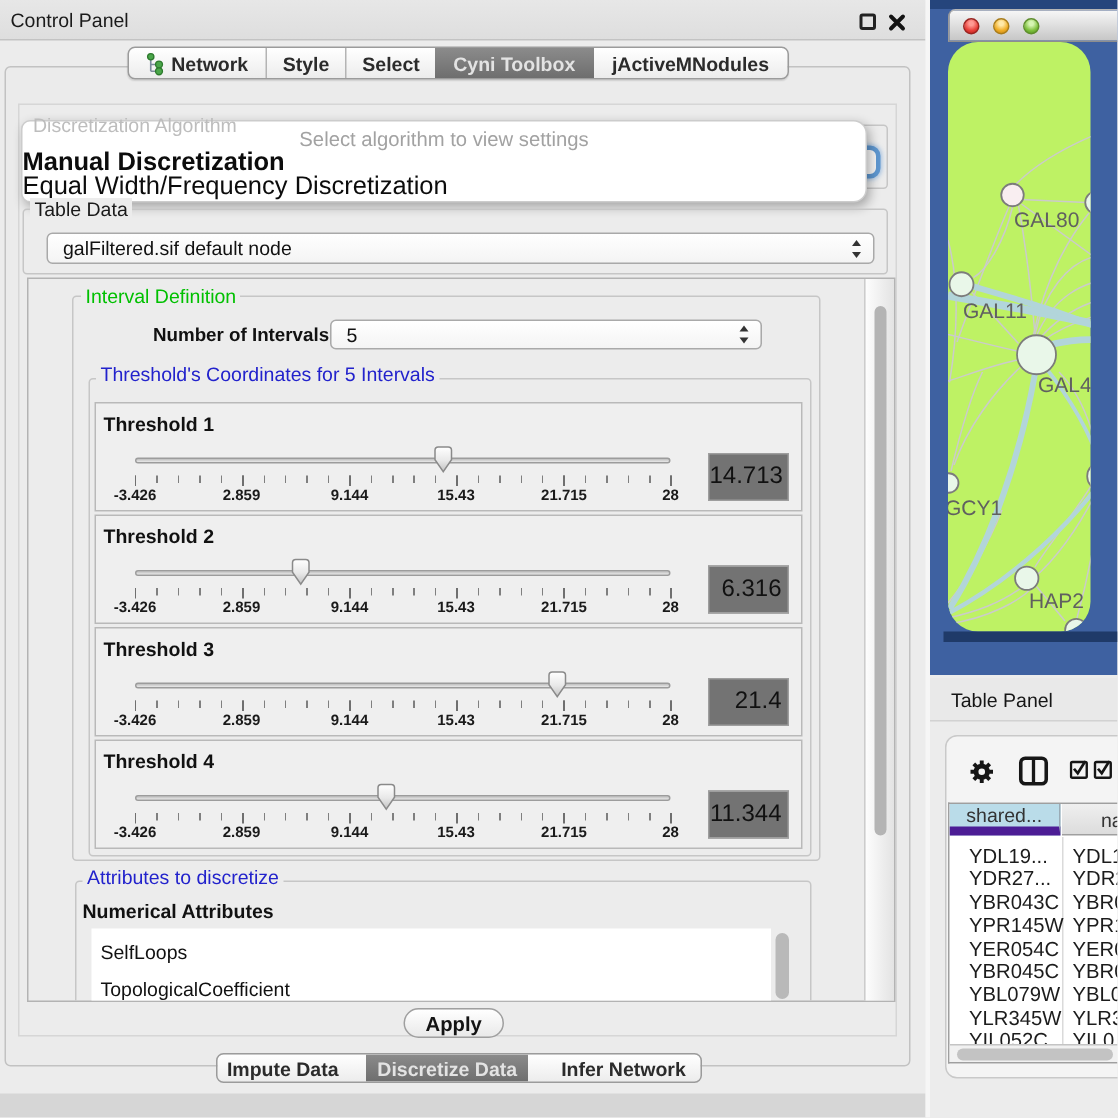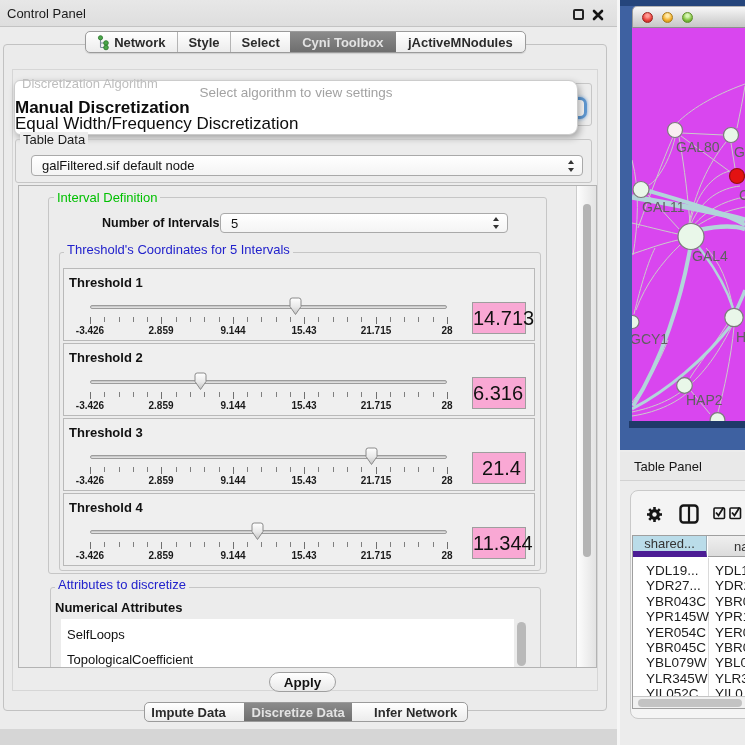--- a/index.html
+++ b/index.html
@@ -14,21 +14,21 @@
   .arrows .up { position:absolute; top:0; left:0; width:0; height:0; border-left:3.5px solid transparent; border-right:3.5px solid transparent; border-bottom:4.5px solid #333; }
   .arrows .dn { position:absolute; bottom:0; left:0; width:0; height:0; border-left:3.5px solid transparent; border-right:3.5px solid transparent; border-top:4.5px solid #333; }
   .tpanel { position:absolute; left:44px; width:472px; height:73px; border:1px solid #b9b9b9; background:#efefef; }
   .tlab { position:absolute; left:5px; top:6px; font-size:13px; font-weight:bold; color:#111; }
   .track { position:absolute; left:26px; top:36px; width:357px; height:4px; border:1px solid #9c9c9c; border-radius:2px; background:linear-gradient(#bfbfbf,#e9e9e9); }
   .ticks { position:absolute; left:26px; top:48px; width:358px; height:4.5px;
            background:repeating-linear-gradient(to right,#7f7f7f 0 1px,transparent 1px 14.28px); }
   .ticksM { position:absolute; left:26px; top:48px; width:359px; height:6.5px;
            background:repeating-linear-gradient(to right,#6f6f6f 0 1px,transparent 1px 71.4px); }
   .tnum { position:absolute; top:56px; font-size:10px; font-weight:bold; color:#1a1a1a; transform:translateX(-50%); }
-  .vbox { position:absolute; left:408px; top:33px; width:54px; height:32px; background:#f9a8d4; border:1px solid #9e9e9e; font-size:20px; color:#111; text-align:right; padding-right:4px; line-height:30px; }
+  .vbox { position:absolute; left:408px; top:33px; width:54px; height:32px; background:#737373; border:1px solid #9e9e9e; font-size:16px; color:#111; text-align:right; padding-right:4px; line-height:30px; }
   .thumb { position:absolute; top:33px; width:15px; height:19px; }
   .seg { display:flex; align-items:center; justify-content:center; font-size:13px; font-weight:bold; color:#2b2b2b; height:100%; }
   .segdark { background:linear-gradient(#8b8b8b,#6e6e6e); color:#e3e3e3; }
   .vsep { width:1px; background:#b4b4b4; height:100%; }
 </style>
 </head>
 <body>
 
 <div class="abs" id="cpwin" style="left:0;top:0;width:617px;height:729px;background:#ececec;"></div>
 <div class="abs" style="left:0;top:0;width:617px;height:27px;background:linear-gradient(#e7e7e7,#dedede);border-bottom:1px solid #c3c3c3;"></div>
@@ -189,21 +189,21 @@
 <div class="abs" style="left:0;top:729px;width:617px;height:16px;background:#d6d6d6;"></div>
 <div class="abs" style="left:617px;top:0;width:3px;height:745px;background:#f6f6f6;"></div>
 
 <div class="abs" style="left:620px;top:0;width:125px;height:450px;background:#3e61a1;"></div>
 <div class="abs" style="left:620px;top:0;width:125px;height:6px;background:#25457c;"></div>
 <div class="abs" style="left:632px;top:6px;width:113px;height:22px;background:linear-gradient(#f7f7f7,#c6c6c6);border-top-left-radius:5px;border-left:1px solid #9a9a9a;border-top:1px solid #b5b5b5;border-bottom:1px solid #8e8e8e;"></div>
 <div class="abs" style="left:641.5px;top:11.5px;width:11px;height:11px;border-radius:50%;background:radial-gradient(circle at 50% 30%,#ff9a93 0 18%,#e8403a 60%,#b01b16 100%);border:0.5px solid #9a2420;"></div>
 <div class="abs" style="left:661.5px;top:11.5px;width:11px;height:11px;border-radius:50%;background:radial-gradient(circle at 50% 30%,#ffe9a8 0 18%,#f0ae27 60%,#c07f10 100%);border:0.5px solid #a97d1b;"></div>
 <div class="abs" style="left:681.5px;top:11.5px;width:11px;height:11px;border-radius:50%;background:radial-gradient(circle at 50% 30%,#d6f5b2 0 18%,#7fc13e 60%,#4e8c1d 100%);border:0.5px solid #5f8f2d;"></div>
 
-<div class="abs" id="netcanvas" style="left:632px;top:28px;width:113px;height:393px;background:#d946ef;overflow:hidden;">
+<div class="abs" id="netcanvas" style="left:632px;top:28px;width:95px;height:393px;background:#bef264;overflow:hidden;border-radius:20px;">
 <svg width="113" height="393" viewBox="632 28 113 393" style="position:absolute;left:0;top:0;" xmlns="http://www.w3.org/2000/svg">
   <g fill="none" stroke="#cbcbcb" stroke-width="1">
     <path d="M745,84 C712,96 690,110 677,123"></path>
     <path d="M737,128 C740,113 743,99 745,86"></path>
     <path d="M673,137 C663,160 650,195 638,228"></path>
     <path d="M675,138 C670,160 658,180 649,185"></path>
     <path d="M681,133 L724,135"></path>
     <path d="M681,136 L729,171"></path>
     <path d="M731,143 L735,168"></path>
     <path d="M679,137 C685,170 688,200 690,223"></path>

